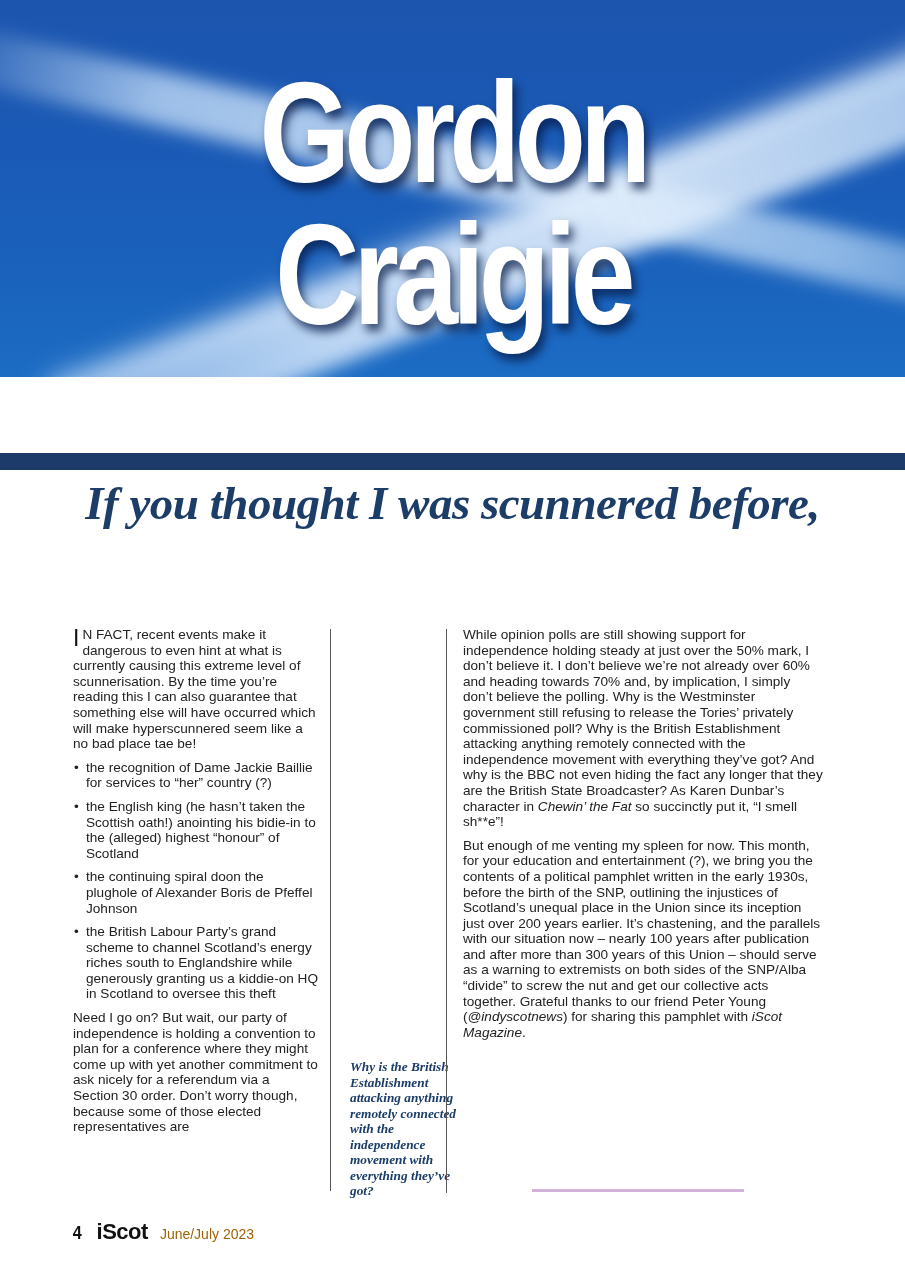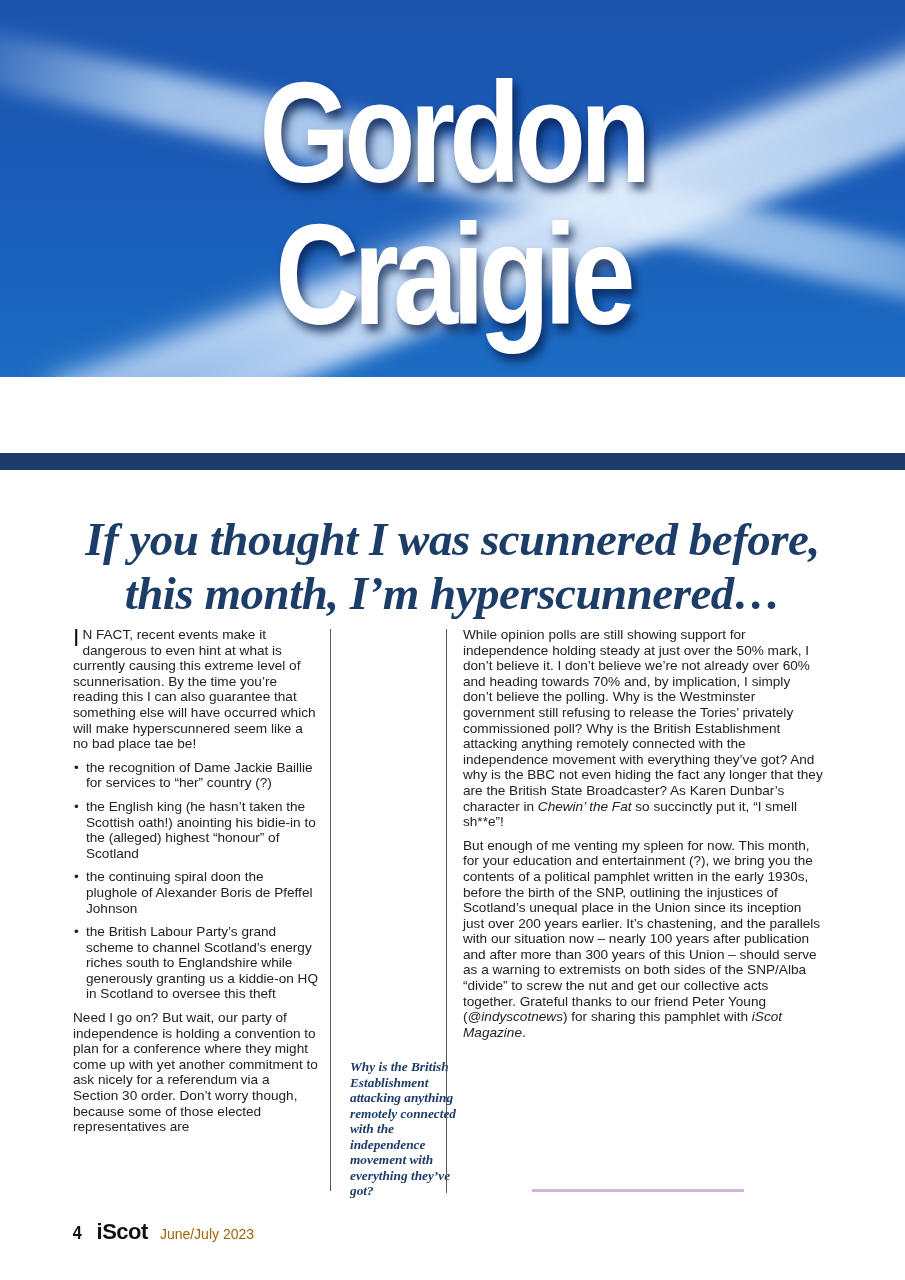--- a/index.html
+++ b/index.html
@@ -15,21 +15,21 @@
   .trail.t2b { left:40px; top:380px; width:1000px; height:30px; transform: rotate(-21deg); transform-origin:0 0;
     background: rgba(220,235,252,0.45); filter: blur(12px); }
 
   .hero-title { position:absolute; left:0; width:905px; top:62px; text-align:center;
     font-family:"Liberation Sans", sans-serif; font-weight:bold; font-size:142px; color:#ffffff;
     letter-spacing:-7px; transform: scaleX(0.82); transform-origin:center; line-height:1;
     text-shadow: 5px 7px 10px rgba(5,25,70,0.75); }
 
   .hero-bar { position:absolute; left:0; top:453px; width:905px; height:17px; background:#1d3b6a; }
 
-  .headline { position:absolute; left:0; top:512px; width:905px; text-align:center;
+  .headline { position:absolute; left:0; top:476px; width:905px; text-align:center;
     font-family:"Liberation Serif", serif; font-style:italic; font-weight:bold; color:#1b3d68;
     font-size:47px; line-height:54px; letter-spacing:-0.5px; }
 
   .col { position:absolute; font-size:13.6px; line-height:15.6px; color:#222; }
   .col p { margin:0 0 8px 0; }
   .col1 { left:73px; top:627px; width:245px; }
   .col2 { left:350px; top:1059px; width:106px; }
   .col3 { left:463px; top:627px; width:360px; }
 
   .dropcap { float:left; font-size:23px; line-height:18px; margin:2px 3px 0 0; font-weight:normal; color:#111; }
@@ -58,21 +58,20 @@
 <div class="hero">
   <div class="trail t1"></div>
   <div class="trail t2b"></div>
   <div class="trail t2"></div>
   <div class="hero-title">Gordon Craigie</div>
 </div>
 <div class="hero-bar"></div>
 
 <div class="headline">
   <div>If you thought I was scunnered before,</div>
-  <div>this month, I’m hyperscunnered…</div>
 </div>
 
 <div class="col col1">
   <p><span class="dropcap">I</span><span>N FACT, recent events make it dangerous to even hint at what is currently causing this extreme level of scunnerisation. By the time you’re reading this I can also guarantee that something else will have occurred which will make hyperscunnered seem like a no bad place tae be!</span></p>
   <ul class="bullets">
     <li><span class="dot">•</span><span>the recognition of Dame Jackie Baillie for services to “her” country (?)</span></li>
     <li><span class="dot">•</span><span>the English king (he hasn’t taken the Scottish oath!) anointing his bidie-in to the (alleged) highest “honour” of Scotland</span></li>
     <li><span class="dot">•</span><span>the continuing spiral doon the plughole of Alexander Boris de Pfeffel Johnson</span></li>
     <li><span class="dot">•</span><span>the British Labour Party’s grand scheme to channel Scotland’s energy riches south to Englandshire while generously granting us a kiddie-on HQ in Scotland to oversee this theft</span></li>
   </ul>

